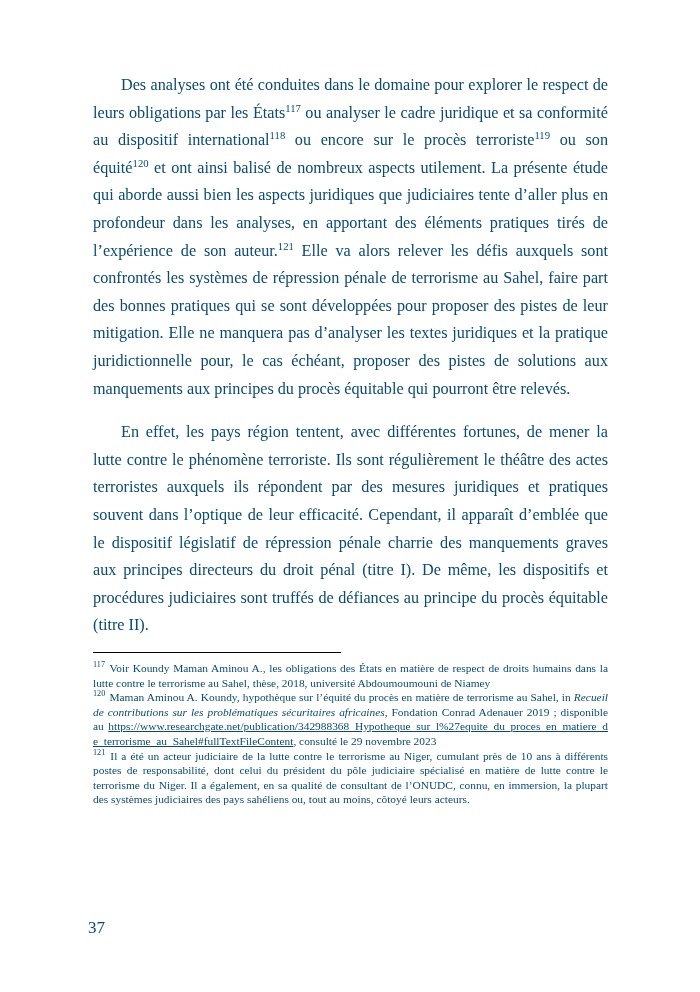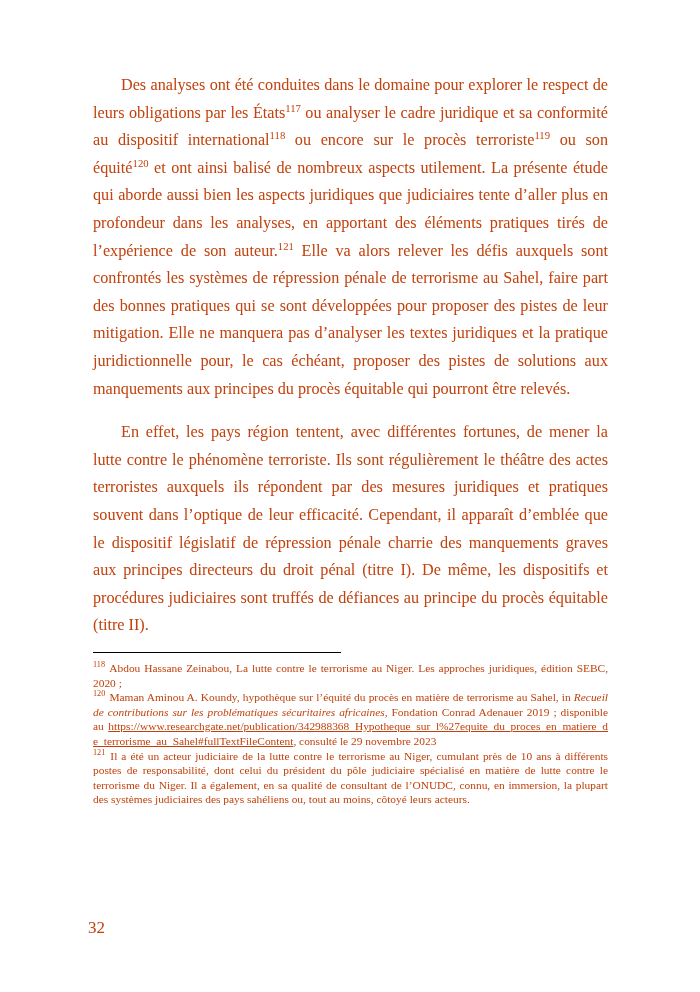--- a/index.html
+++ b/index.html
@@ -8,21 +8,21 @@
     padding: 0;
     background: #ffffff;
   }
   .page {
     position: relative;
     width: 700px;
     height: 992px;
     background: #ffffff;
     overflow: hidden;
     font-family: "Liberation Serif", "DejaVu Serif", serif;
-    color: #c2410c;
+    color: #0c4a6e;
     -webkit-font-smoothing: antialiased;
   }
 
   
   .body-block {
     position: absolute;
     left: 93px;
     top: 72px;
     width: 515px;
   }
@@ -97,21 +97,21 @@
   <div class="body-block">
     <div id="body-paragraphs">
         <p class="para">Des analyses ont été conduites dans le domaine pour explorer le respect de leurs obligations par les États<sup class="fnref">117</sup> ou analyser le cadre juridique et sa conformité au dispositif international<sup class="fnref">118</sup> ou encore sur le procès terroriste<sup class="fnref">119</sup> ou son équité<sup class="fnref">120</sup> et ont ainsi balisé de nombreux aspects utilement. La présente étude qui aborde aussi bien les aspects juridiques que judiciaires tente d’aller plus en profondeur dans les analyses, en apportant des éléments pratiques tirés de l’expérience de son auteur.<sup class="fnref">121</sup> Elle va alors relever les défis auxquels sont confrontés les systèmes de répression pénale de terrorisme au Sahel, faire part des bonnes pratiques qui se sont développées pour proposer des pistes de leur mitigation. Elle ne manquera pas d’analyser les textes juridiques et la pratique juridictionnelle pour, le cas échéant, proposer des pistes de solutions aux manquements aux principes du procès équitable qui pourront être relevés.</p>
         <p class="para">En effet, les pays région tentent, avec différentes fortunes, de mener la lutte contre le phénomène terroriste. Ils sont régulièrement le théâtre des actes terroristes auxquels ils répondent par des mesures juridiques et pratiques souvent dans l’optique de leur efficacité. Cependant, il apparaît d’emblée que le dispositif législatif de répression pénale charrie des manquements graves aux principes directeurs du droit pénal (titre I). De même, les dispositifs et procédures judiciaires sont truffés de défiances au principe du procès équitable (titre II).</p>
       </div>
   </div>
 
   <div class="footnote-block">
     <div class="footnote-rule"></div>
     <div id="footnote-list">
-        <p class="fn"><sup class="fnnum">118</sup> Abdou Hassane Zeinabou, La lutte contre le terrorisme au Niger. Les approches juridiques, édition SEBC, 2020 ;</p>
+        <p class="fn"><sup class="fnnum">117</sup> Voir Koundy Maman Aminou A., les obligations des États en matière de respect de droits humains dans la lutte contre le terrorisme au Sahel, thèse, 2018, université Abdoumoumouni de Niamey</p>
         <p class="fn"><sup class="fnnum">120</sup> Maman Aminou A. Koundy, hypothèque sur l’équité du procès en matière de terrorisme au Sahel, in <span class="ital">Recueil de contributions sur les problématiques sécuritaires africaines,</span> Fondation Conrad Adenauer 2019 ; disponible au <span class="url">https://www.researchgate.net/publication/342988368_Hypotheque_sur_l%27equite_du_proces_en_matiere_de_terrorisme_au_Sahel#fullTextFileContent</span>, consulté le 29 novembre 2023</p>
         <p class="fn"><sup class="fnnum">121</sup> Il a été un acteur judiciaire de la lutte contre le terrorisme au Niger, cumulant près de 10 ans à différents postes de responsabilité, dont celui du président du pôle judiciaire spécialisé en matière de lutte contre le terrorisme du Niger. Il a également, en sa qualité de consultant de l’ONUDC, connu, en immersion, la plupart des systèmes judiciaires des pays sahéliens ou, tout au moins, côtoyé leurs acteurs.</p>
       </div>
   </div>
 
-  <div class="page-number">32</div>
+  <div class="page-number">37</div>
 
 </div>
 
 </body></html>

